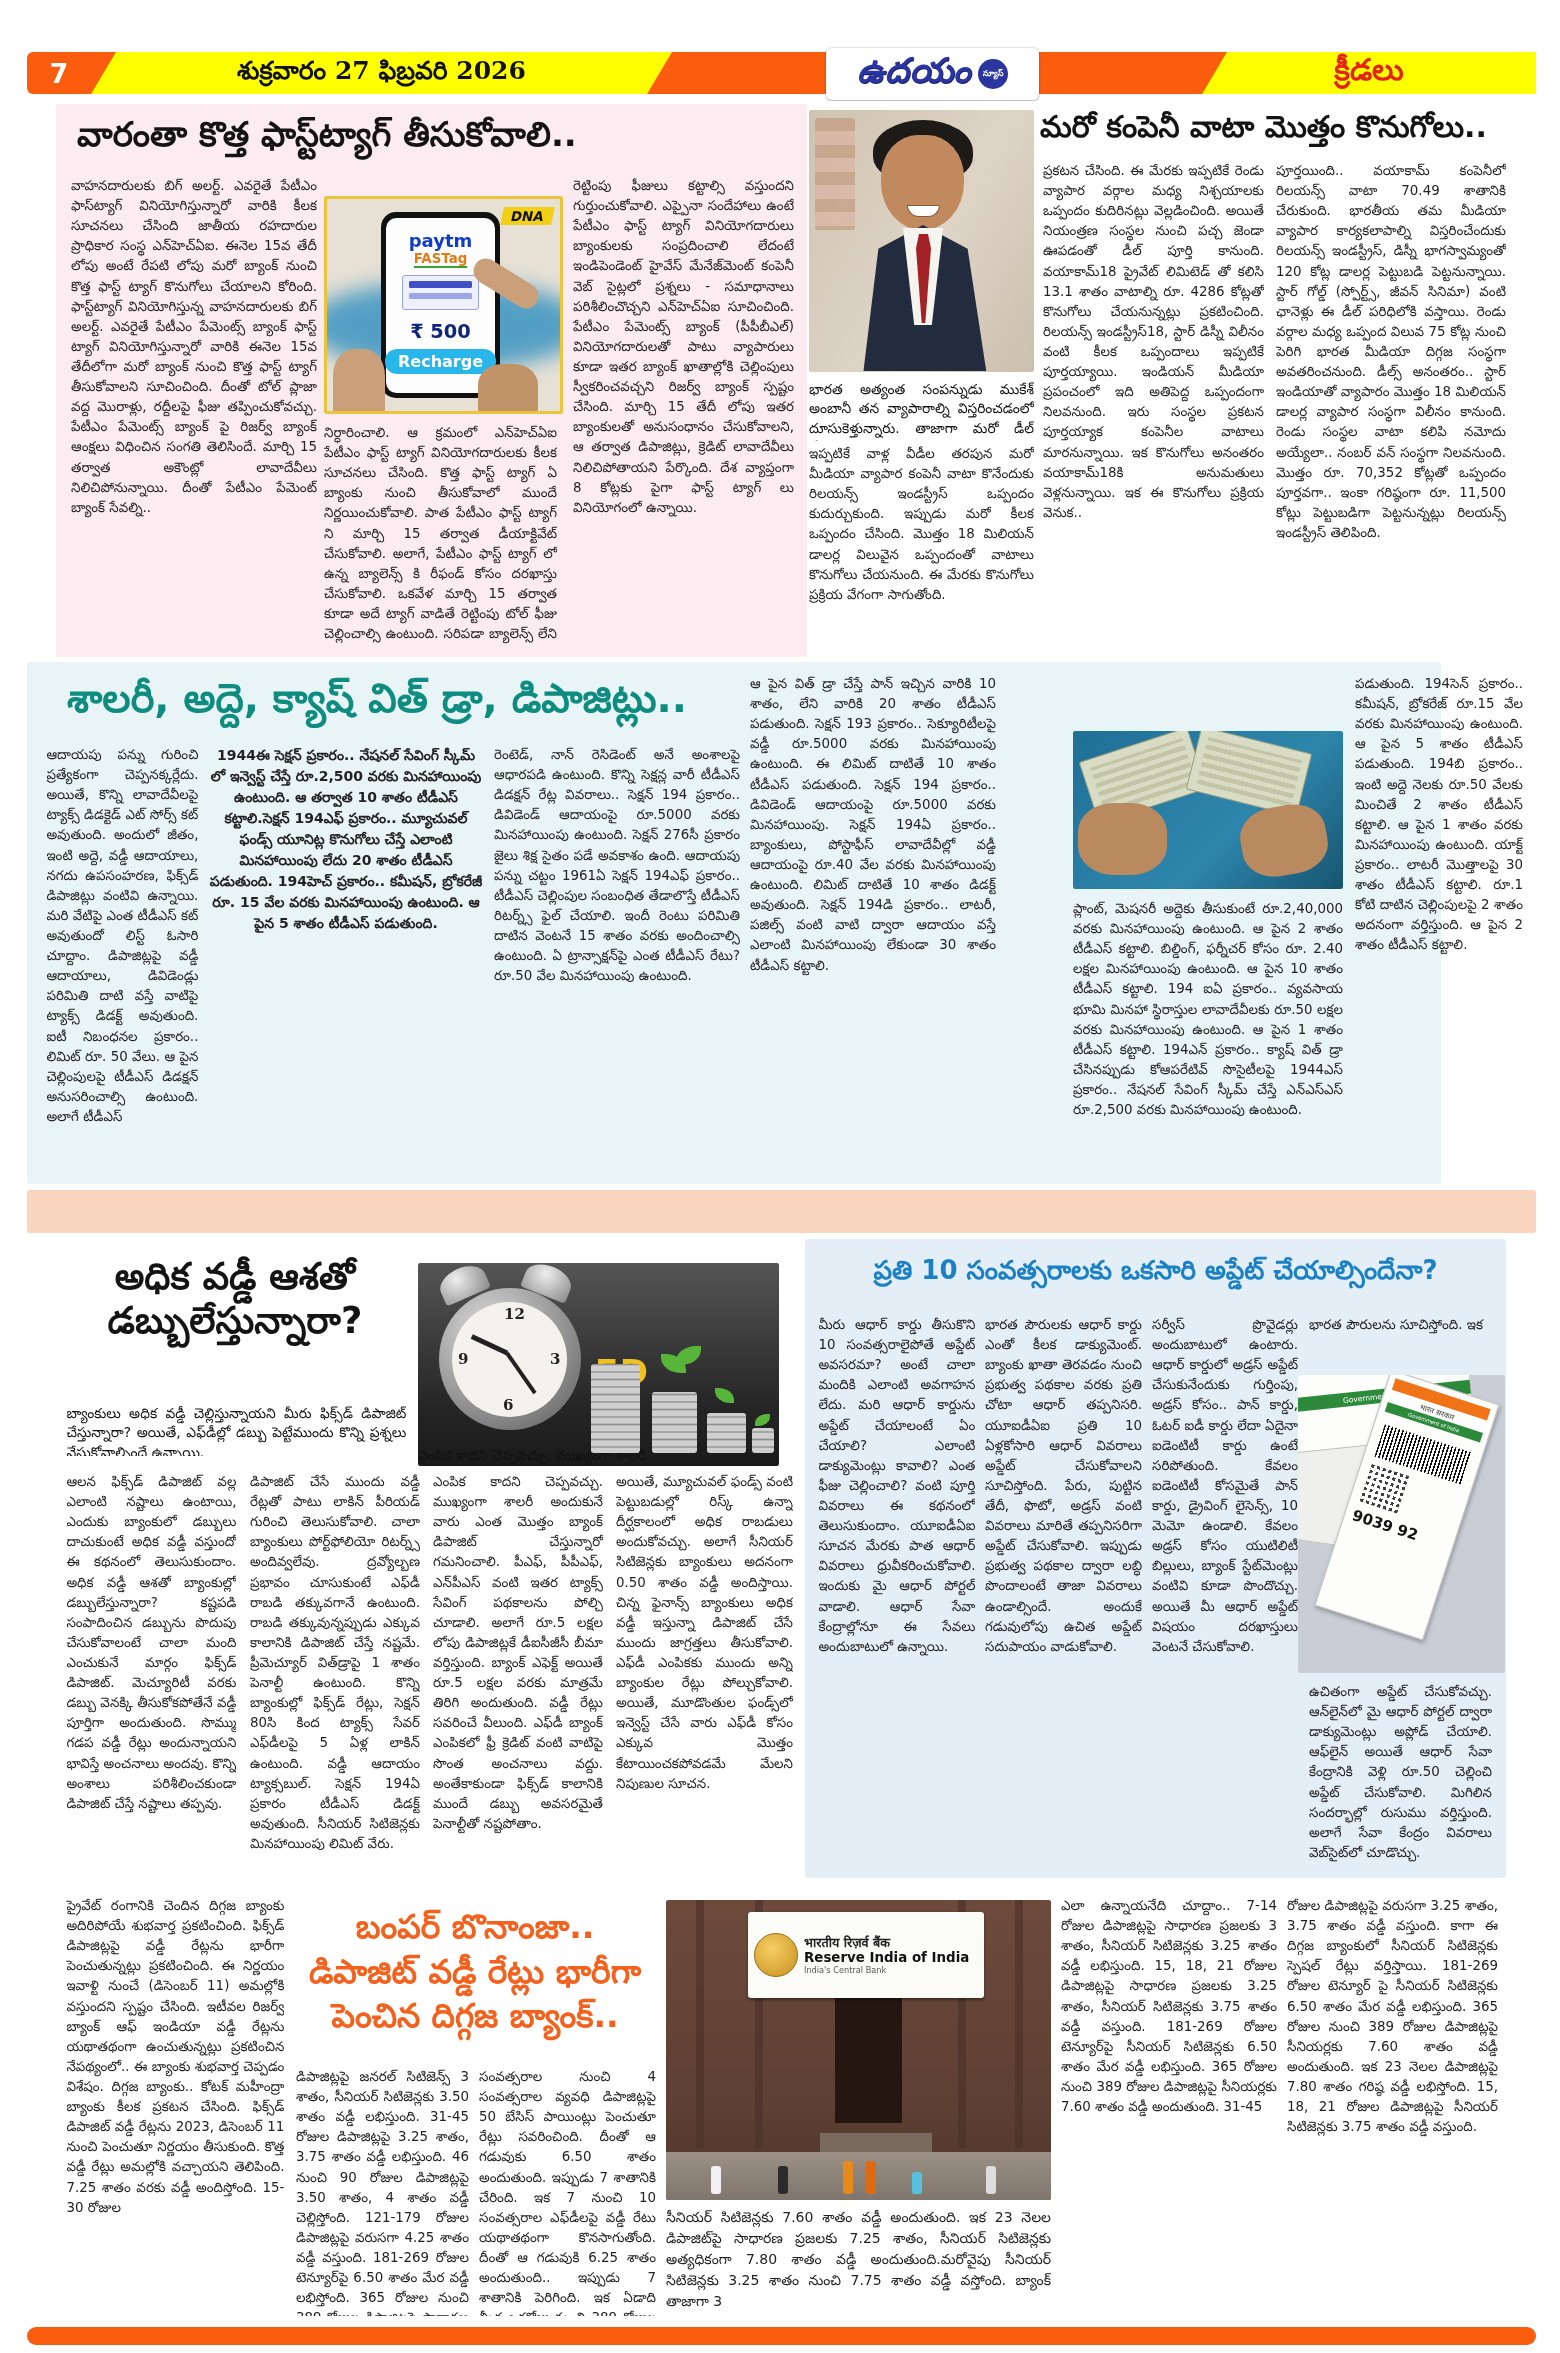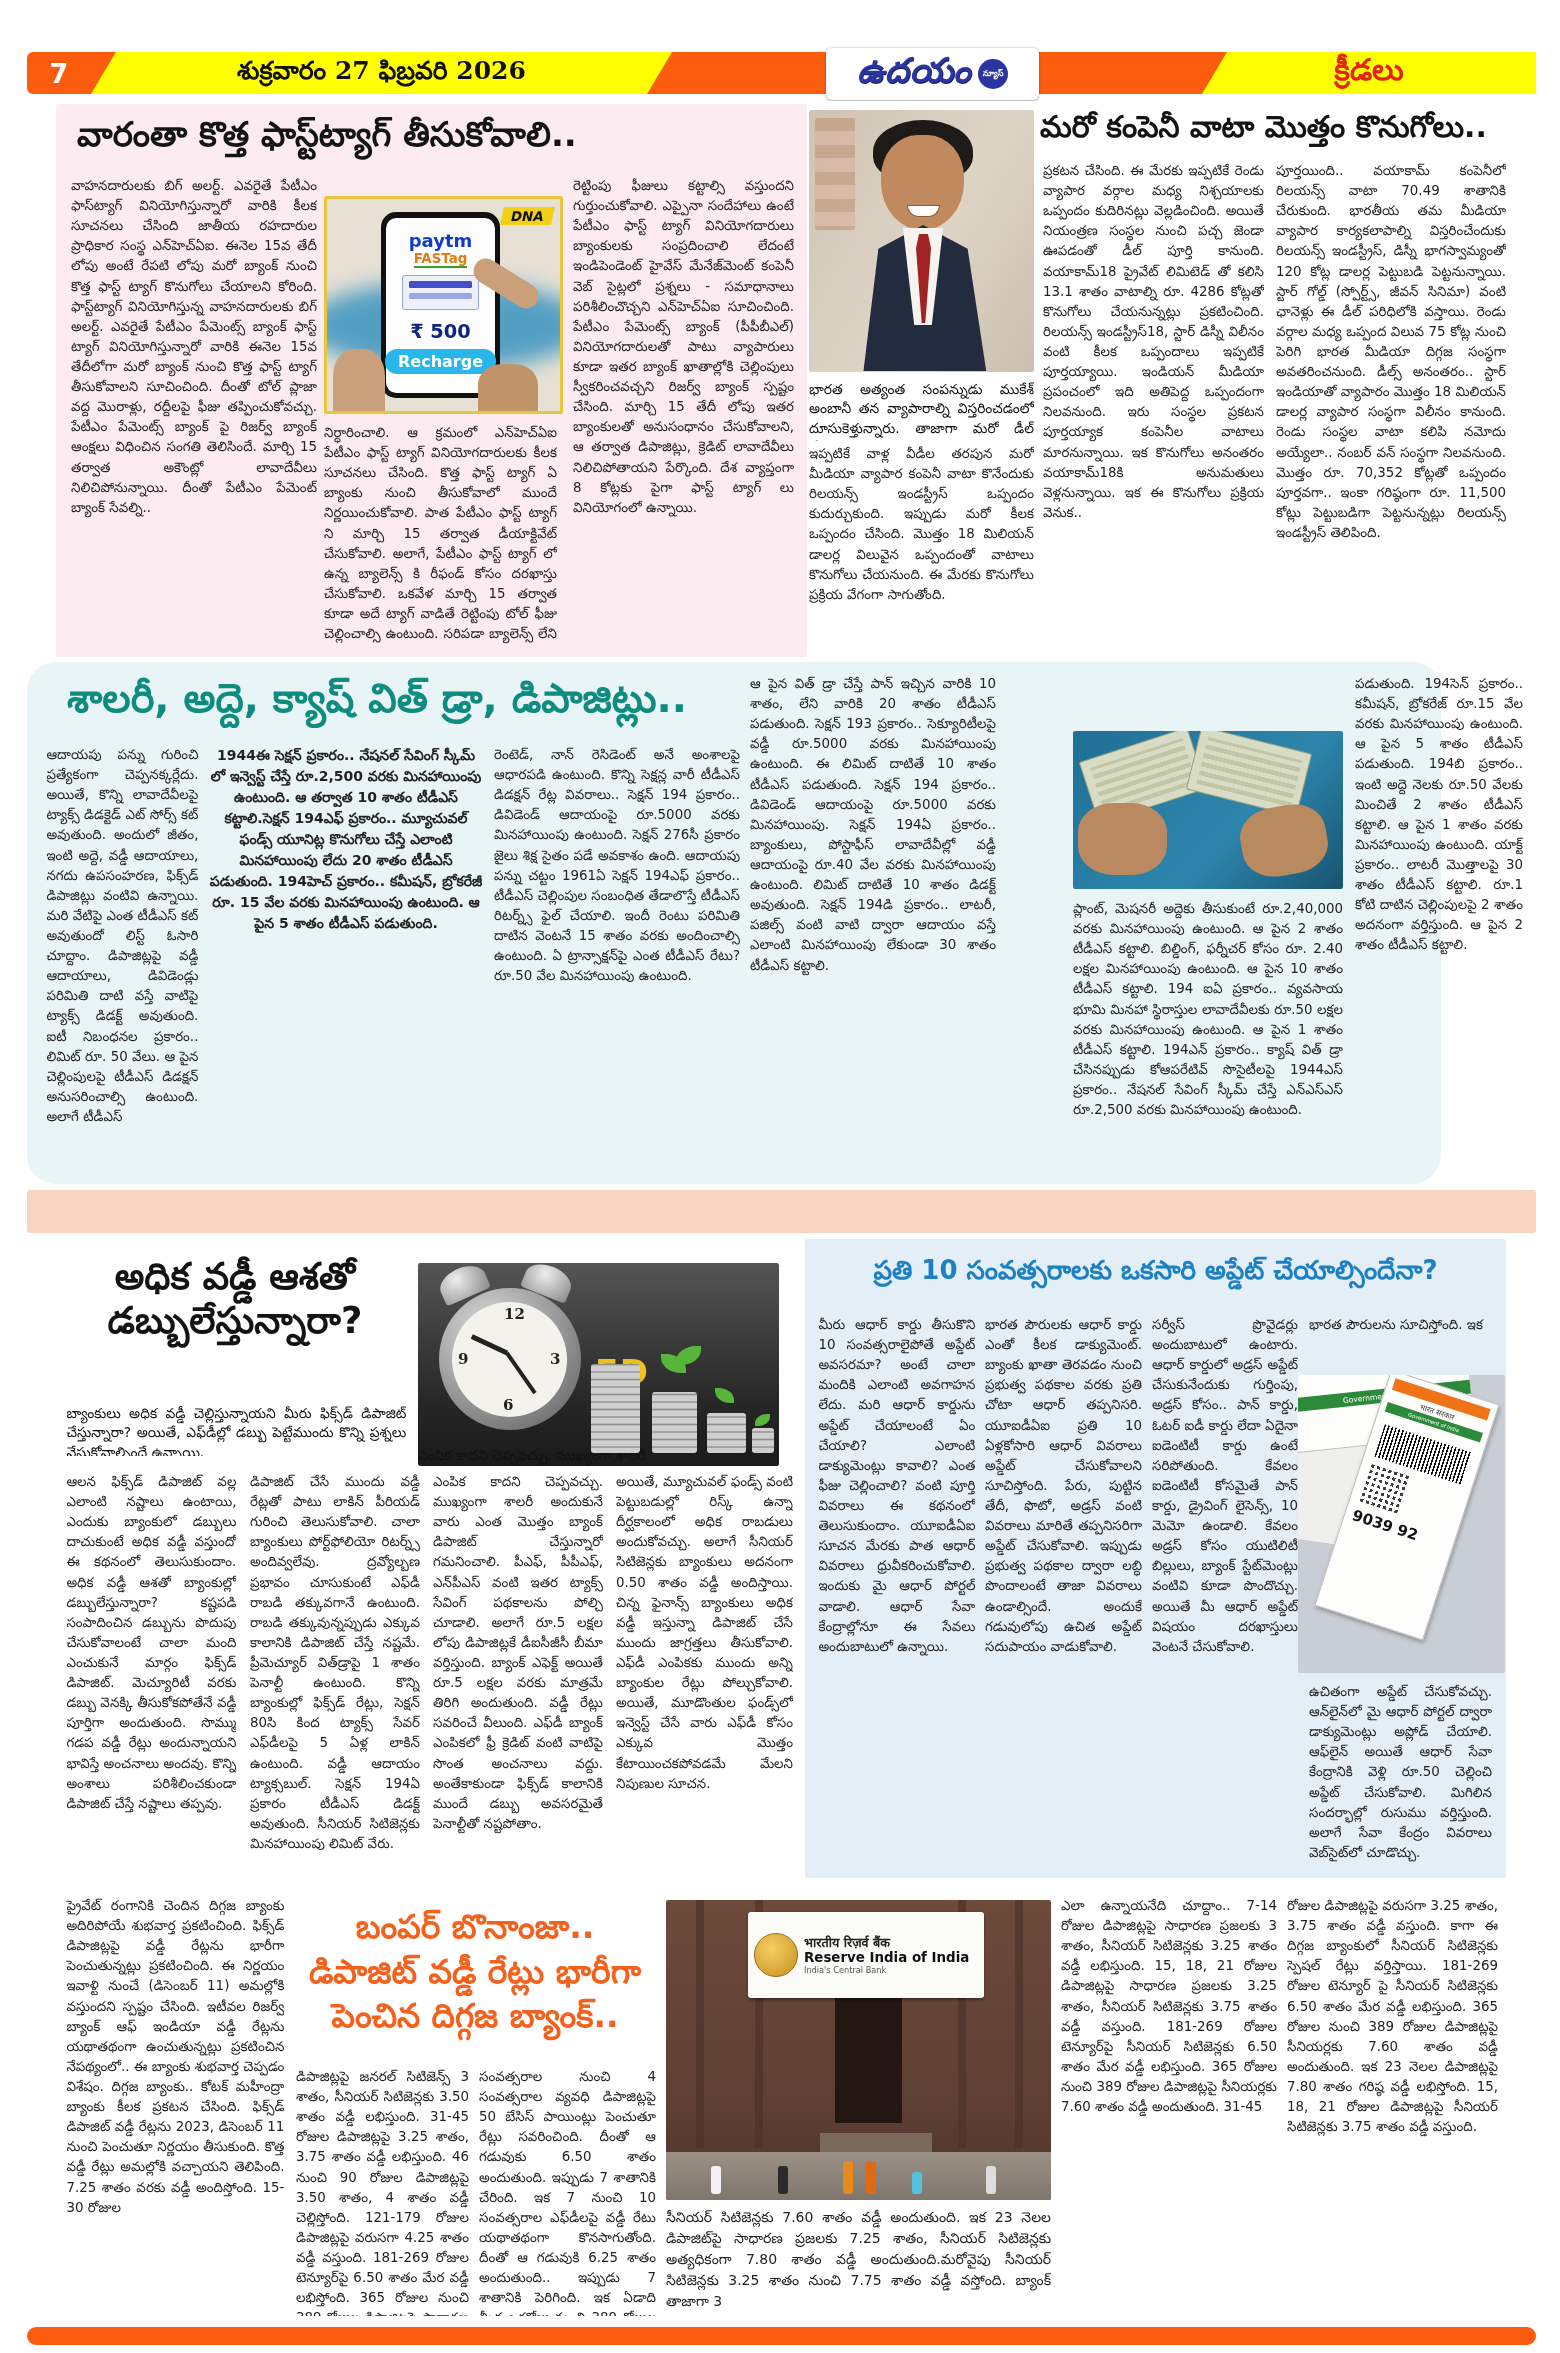--- a/index.html
+++ b/index.html
@@ -178,21 +178,21 @@
       <div class="amb-shirt"></div>
       <div class="amb-tie"></div>
     </div>
     <div class="abs cap" style="left:0;top:279px;width:225px;height:61px;">భారత అత్యంత సంపన్నుడు ముకేశ్ అంబానీ తన వ్యాపారాల్ని విస్తరించడంలో దూసుకెళ్తున్నారు. తాజాగా మరో డీల్ చేసుకున్నారు.</div>
     <div class="abs col" style="left:0;top:343px;width:225px;height:214px;">ఇప్పటికే వాళ్ల వీడీల తరపున మరో మీడియా వ్యాపార కంపెనీ వాటా కొనేందుకు రిలయన్స్ ఇండస్ట్రీస్ ఒప్పందం కుదుర్చుకుంది. ఇప్పుడు మరో కీలక ఒప్పందం చేసింది. మొత్తం 18 మిలియన్ డాలర్ల విలువైన ఒప్పందంతో వాటాలు కొనుగోలు చేయనుంది. ఈ మేరకు కొనుగోలు ప్రక్రియ వేగంగా సాగుతోంది.</div>
     <div class="abs hl" style="left:231px;top:7.5px;width:466px;font-size:30px;">మరో కంపెనీ వాటా మొత్తం కొనుగోలు..</div>
     <div class="abs col" style="left:234px;top:60px;width:221px;height:497px;">ప్రకటన చేసింది. ఈ మేరకు ఇప్పటికే రెండు వ్యాపార వర్గాల మధ్య నిశ్చయాలకు ఒప్పందం కుదిరినట్లు వెల్లడించింది. అయితే నియంత్రణ సంస్థల నుంచి పచ్చ జెండా ఊపడంతో డీల్ పూర్తి కానుంది. వయాకామ్18 ప్రైవేట్ లిమిటెడ్ తో కలిసి 13.1 శాతం వాటాల్ని రూ. 4286 కోట్లతో కొనుగోలు చేయనున్నట్లు ప్రకటించింది. రిలయన్స్ ఇండస్ట్రీస్18, స్టార్ డిస్నీ విలీనం వంటి కీలక ఒప్పందాలు ఇప్పటికే పూర్తయ్యాయి. ఇండియన్ మీడియా ప్రపంచంలో ఇది అతిపెద్ద ఒప్పందంగా నిలవనుంది. ఇరు సంస్థల ప్రకటన పూర్తయ్యాక కంపెనీల వాటాలు మారనున్నాయి. ఇక కొనుగోలు అనంతరం వయాకామ్18కి అనుమతులు వెళ్లనున్నాయి. ఇక ఈ కొనుగోలు ప్రక్రియ వెనుక..</div>
     <div class="abs col" style="left:467px;top:60px;width:230px;height:497px;">పూర్తయింది.. వయాకామ్ కంపెనీలో రిలయన్స్ వాటా 70.49 శాతానికి చేరుకుంది. భారతీయ తమ మీడియా వ్యాపార కార్యకలాపాల్ని విస్తరించేందుకు రిలయన్స్ ఇండస్ట్రీస్, డిస్నీ భాగస్వామ్యంతో 120 కోట్ల డాలర్ల పెట్టుబడి పెట్టనున్నాయి. స్టార్ గోల్డ్ (స్పోర్ట్స్, జీవన్ సినిమా) వంటి ఛానెళ్లు ఈ డీల్ పరిధిలోకి వస్తాయి. రెండు వర్గాల మధ్య ఒప్పంద విలువ 75 కోట్ల నుంచి పెరిగి భారత మీడియా దిగ్గజ సంస్థగా అవతరించనుంది. డీల్స్ అనంతరం.. స్టార్ ఇండియాతో వ్యాపారం మొత్తం 18 మిలియన్ డాలర్ల వ్యాపార సంస్థగా విలీనం కానుంది. రెండు సంస్థల వాటా కలిపి నమోదు అయ్యేలా.. నంబర్ వన్ సంస్థగా నిలవనుంది. మొత్తం రూ. 70,352 కోట్లతో ఒప్పందం పూర్తవగా.. ఇంకా గరిష్ఠంగా రూ. 11,500 కోట్లు పెట్టుబడిగా పెట్టనున్నట్లు రిలయన్స్ ఇండస్ట్రీస్ తెలిపింది.</div>
   </div>
 
-  <div class="abs art" style="left:27px;top:662px;width:1414px;height:522px;background:#e9f4f6;border-radius:29px;">
+  <div class="abs art" style="left:27px;top:662px;width:1414px;height:522px;background:#e9f4f6;">
     <div class="abs hl" style="left:40px;top:13.4px;width:671px;font-size:40px;color:#0f8c80;">శాలరీ, అద్దె, క్యాష్ విత్ డ్రా, డిపాజిట్లు..</div>
     <div class="abs col" style="left:19.4px;top:83px;width:152px;height:422px;">ఆదాయపు పన్ను గురించి ప్రత్యేకంగా చెప్పనక్కర్లేదు. అయితే, కొన్ని లావాదేవీలపై ట్యాక్స్ డిడక్టెడ్ ఎట్ సోర్స్ కట్ అవుతుంది. అందులో జీతం, ఇంటి అద్దె, వడ్డీ ఆదాయాలు, నగదు ఉపసంహరణ, ఫిక్స్‌డ్ డిపాజిట్లు వంటివి ఉన్నాయి. మరి వేటిపై ఎంత టీడీఎస్ కట్ అవుతుందో లిస్ట్ ఓసారి చూద్దాం. డిపాజిట్లపై వడ్డీ ఆదాయాలు, డివిడెండ్లు పరిమితి దాటి వస్తే వాటిపై ట్యాక్స్ డిడక్ట్ అవుతుంది. ఐటీ నిబంధనల ప్రకారం.. లిమిట్ రూ. 50 వేలు. ఆ పైన చెల్లింపులపై టీడీఎస్ డిడక్షన్ అనుసరించాల్సి ఉంటుంది. అలాగే టీడీఎస్</div>
     <div class="abs col" style="left:182px;top:83px;width:274px;height:422px;font-weight:700;font-size:14px;text-align:center;">1944ఈ సెక్షన్ ప్రకారం.. నేషనల్ సేవింగ్ స్కీమ్ లో ఇన్వెస్ట్ చేస్తే రూ.2,500 వరకు మినహాయింపు ఉంటుంది. ఆ తర్వాత 10 శాతం టీడీఎస్ కట్టాలి.సెక్షన్ 194ఎఫ్ ప్రకారం.. మ్యూచువల్ ఫండ్స్ యూనిట్ల కొనుగోలు చేస్తే ఎలాంటి మినహాయింపు లేదు 20 శాతం టీడీఎస్ పడుతుంది. 194హెచ్ ప్రకారం.. కమీషన్, బ్రోకరేజీ రూ. 15 వేల వరకు మినహాయింపు ఉంటుంది. ఆ పైన 5 శాతం టీడీఎస్ పడుతుంది.</div>
     <div class="abs col" style="left:467px;top:83px;width:246px;height:422px;">రెంటెడ్, నాన్ రెసిడెంట్ అనే అంశాలపై ఆధారపడి ఉంటుంది. కొన్ని సెక్షన్ల వారీ టీడీఎస్ డిడక్షన్ రేట్ల వివరాలు.. సెక్షన్ 194 ప్రకారం.. డివిడెండ్ ఆదాయంపై రూ.5000 వరకు మినహాయింపు ఉంటుంది. సెక్షన్ 276సీ ప్రకారం జైలు శిక్ష సైతం పడే అవకాశం ఉంది. ఆదాయపు పన్ను చట్టం 1961ఏ సెక్షన్ 194ఎఫ్ ప్రకారం.. టీడీఎస్ చెల్లింపుల సంబంధిత తేడాలొస్తే టీడీఎస్ రిటర్న్స్ ఫైల్ చేయాలి. ఇందీ రెంటు పరిమితి దాటిన వెంటనే 15 శాతం వరకు అందించాల్సి ఉంటుంది. ఏ ట్రాన్సాక్షన్‌పై ఎంత టీడీఎస్ రేటు? రూ.50 వేల మినహాయింపు ఉంటుంది.</div>
     <div class="abs col" style="left:723px;top:12px;width:246px;height:493px;">ఆ పైన విత్ డ్రా చేస్తే పాన్ ఇచ్చిన వారికి 10 శాతం, లేని వారికి 20 శాతం టీడీఎస్ పడుతుంది. సెక్షన్ 193 ప్రకారం.. సెక్యూరిటీలపై వడ్డీ రూ.5000 వరకు మినహాయింపు ఉంటుంది. ఈ లిమిట్ దాటితే 10 శాతం టీడీఎస్ పడుతుంది. సెక్షన్ 194 ప్రకారం.. డివిడెండ్ ఆదాయంపై రూ.5000 వరకు మినహాయింపు. సెక్షన్ 194ఏ ప్రకారం.. బ్యాంకులు, పోస్టాఫీస్ లావాదేవీల్లో వడ్డీ ఆదాయంపై రూ.40 వేల వరకు మినహాయింపు ఉంటుంది. లిమిట్ దాటితే 10 శాతం డిడక్ట్ అవుతుంది. సెక్షన్ 194డి ప్రకారం.. లాటరీ, పజిల్స్ వంటి వాటి ద్వారా ఆదాయం వస్తే ఎలాంటి మినహాయింపు లేకుండా 30 శాతం టీడీఎస్ కట్టాలి.</div>
 
     <div class="abs photo cash-photo" style="left:1046px;top:69px;width:270px;height:158px;">
       <div class="note" style="left:13.4px;top:12px;transform:rotate(-18deg);"></div>
       <div class="note" style="left:119px;top:7.5px;transform:rotate(14deg);"></div>
       <div class="hand" style="left:4.5px;top:72px;width:89px;height:72px;"></div>

